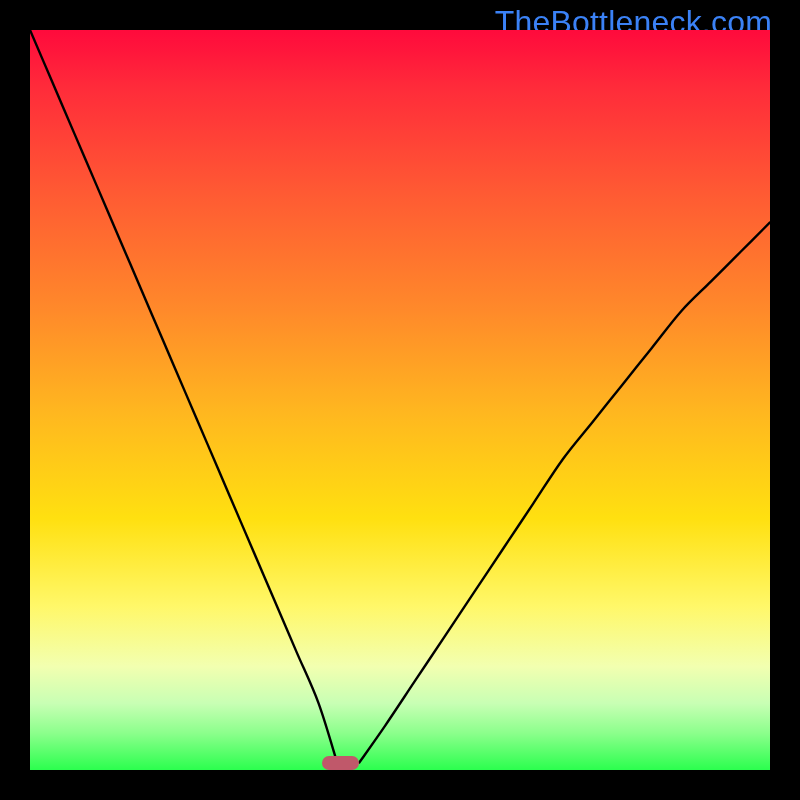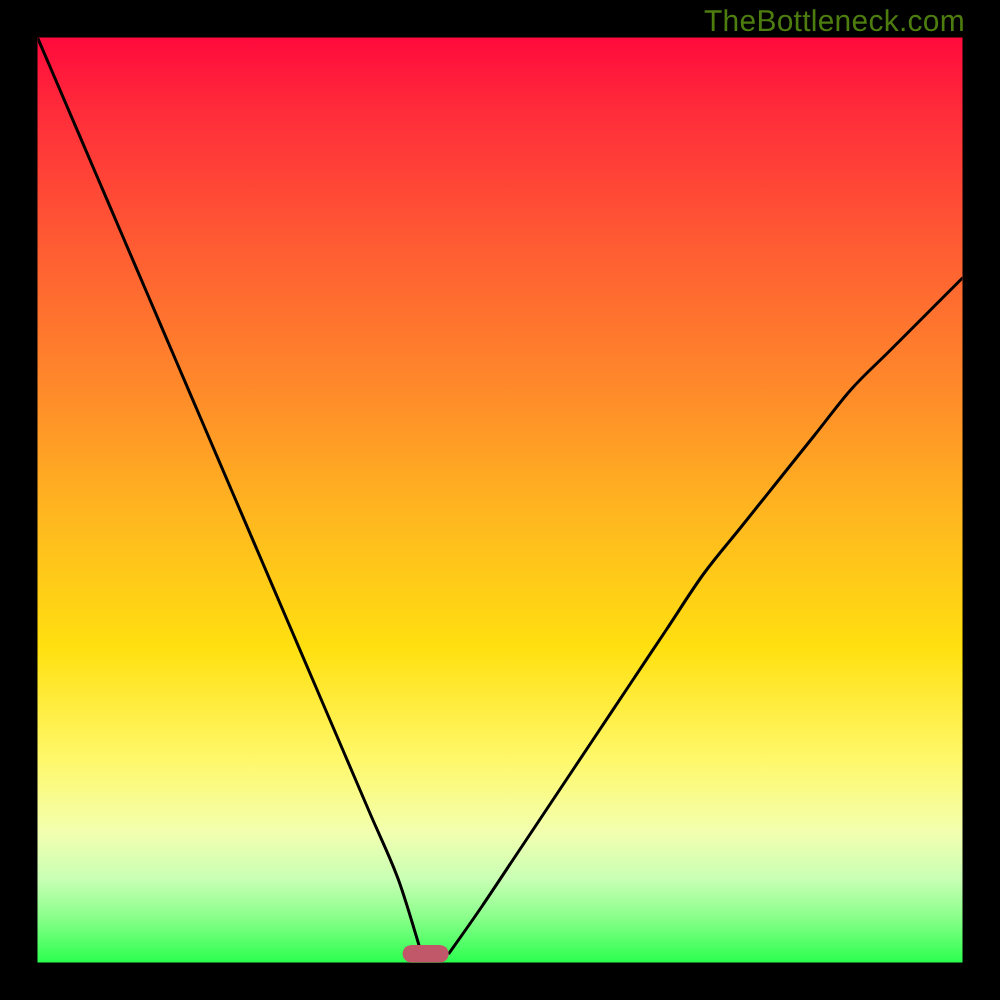--- a/index.html
+++ b/index.html
@@ -36,22 +36,22 @@
       #f2ffb0 86%,
       #c8ffb4 91%,
       #8cff8c 95%,
       #2bff4e 100%
     );
   }
   .watermark {
     position: absolute;
     top: 4px;
     right: 28px;
-    color: #4d7c0f;
-    font-size: 24px;
+    color: #3b82f6;
+    font-size: 32px;
     letter-spacing: 0.2px;
     font-weight: 400;
   }
   svg.curve-layer {
     position: absolute;
     left: 0;
     top: 0;
     width: 740px;
     height: 740px;
   }

